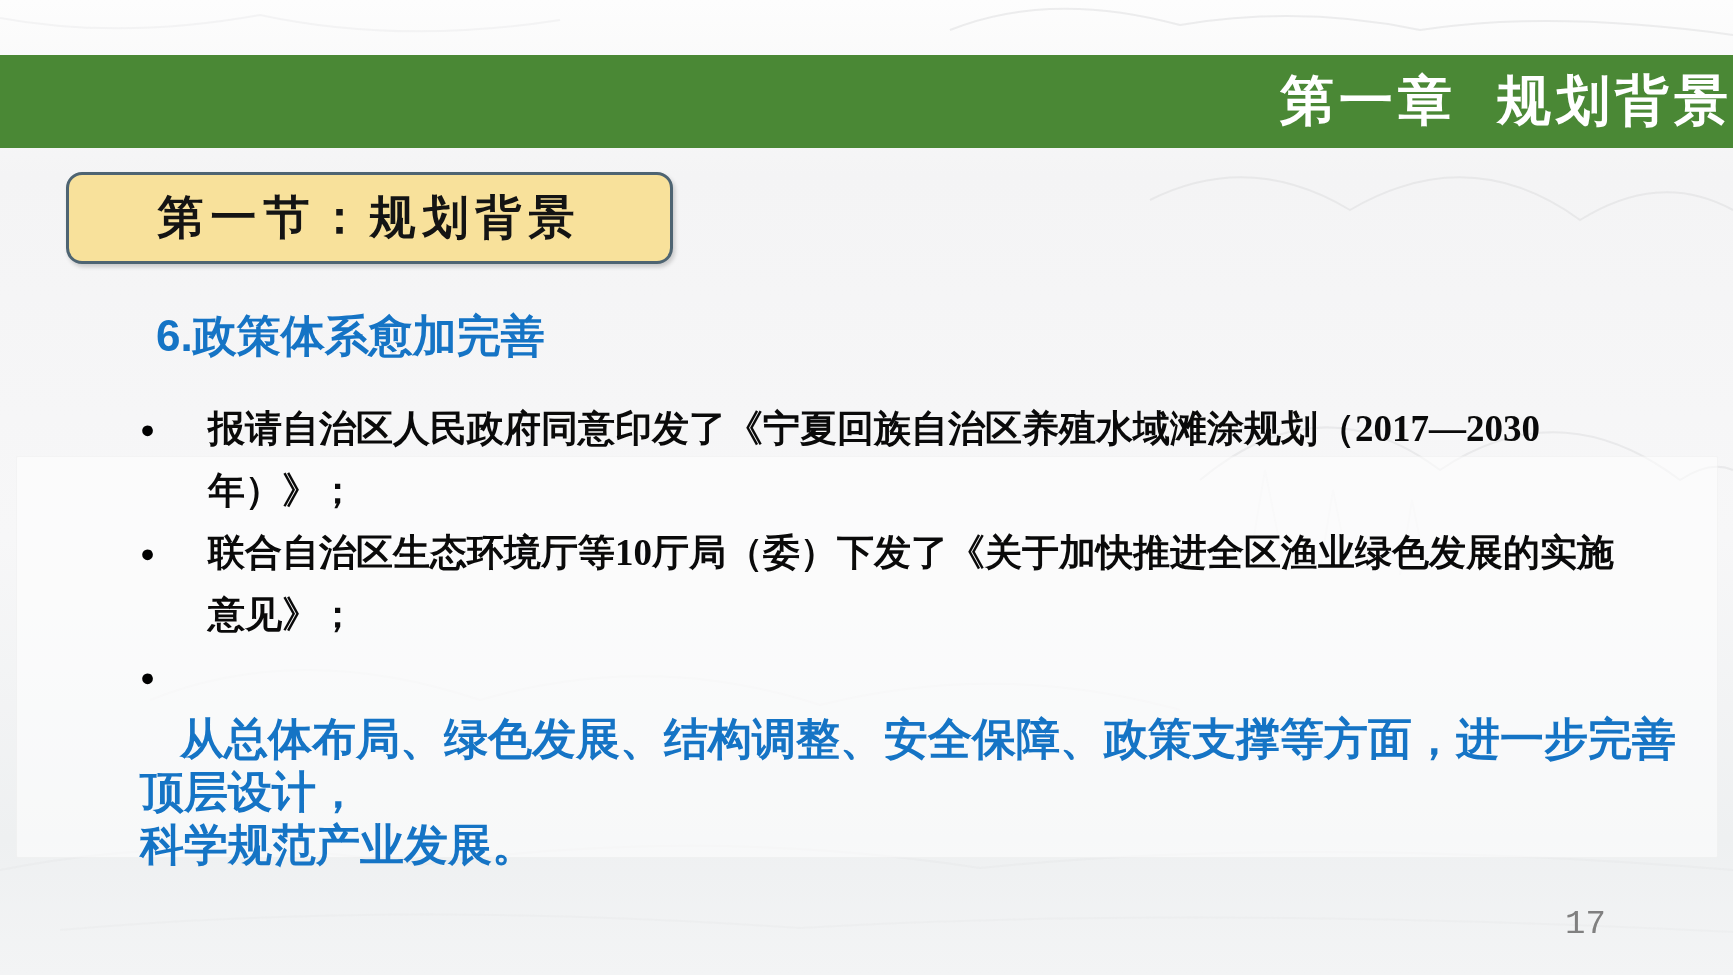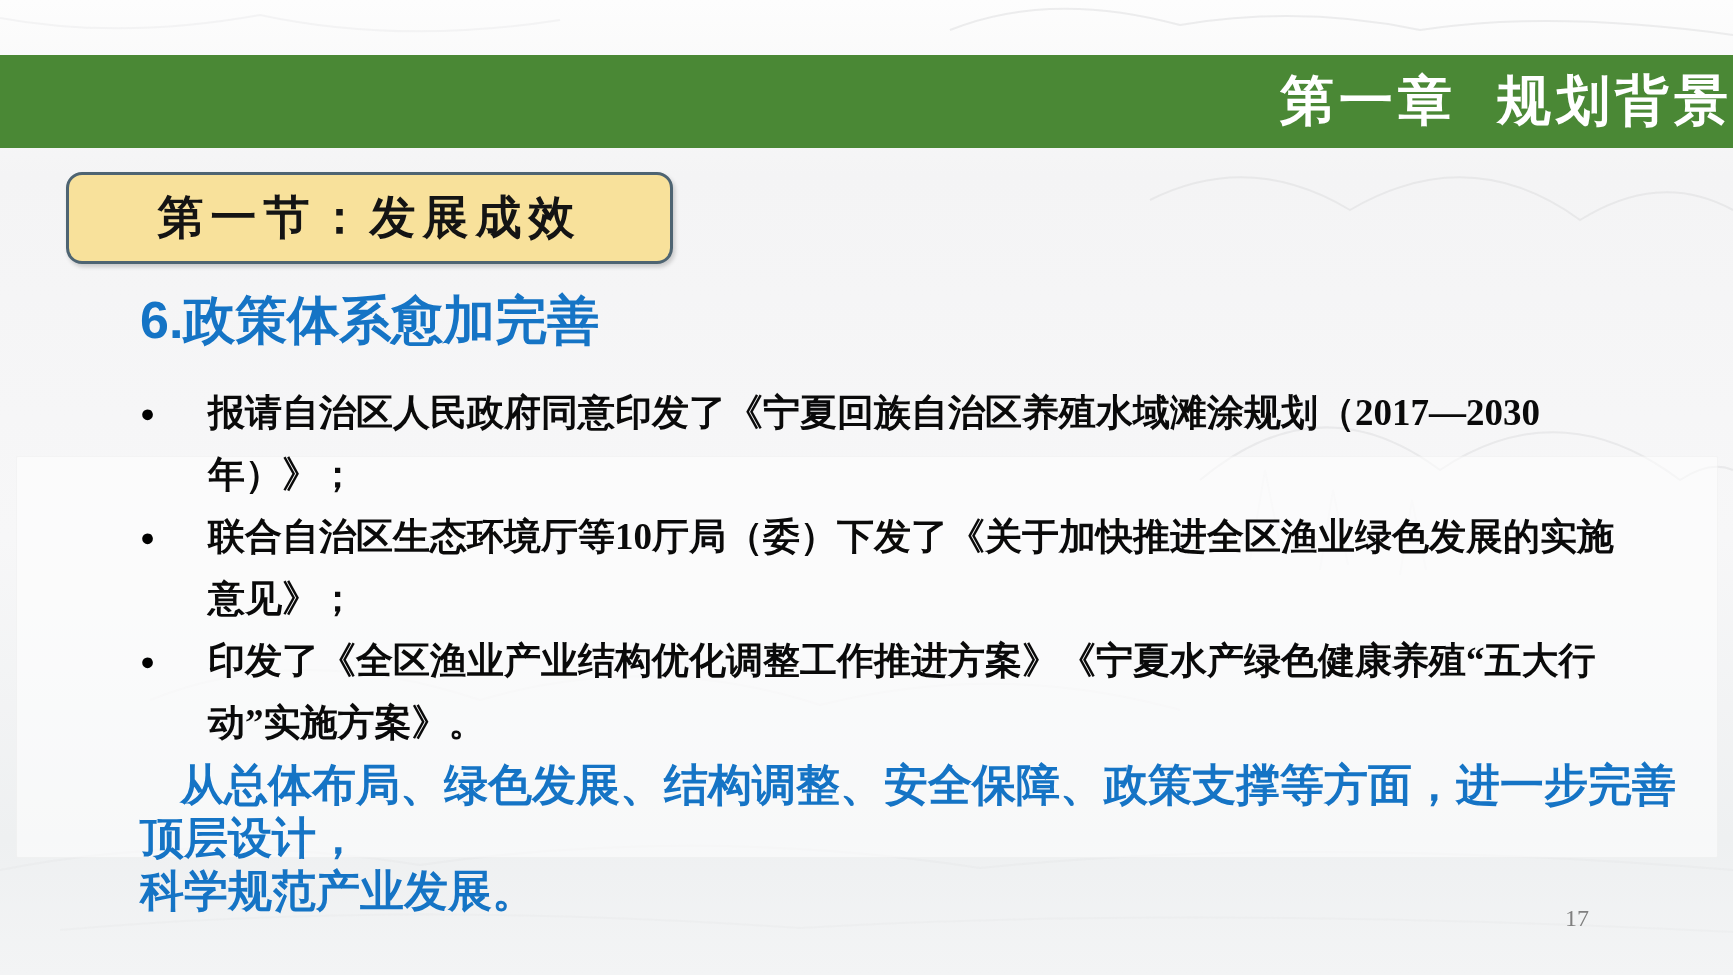--- a/index.html
+++ b/index.html
@@ -80,23 +80,23 @@
     font-family: "Liberation Serif", "DejaVu Serif", serif;
   }
 
   .content {
     position: absolute;
     left: 140px;
     top: 296px;
     width: 1545px;
   }
   .content-heading {
-    margin: 0;
+    margin: 16px;
     color: #1574c5;
-    font-size: 52px;
+    font-size: 44px;
     line-height: 48px;
     font-weight: bold;
     font-family: "Liberation Sans", "DejaVu Sans", sans-serif;
   }
   .bullet-list {
     list-style: none;
     margin: 38px 0 0 0;
     padding: 0;
   }
   .bullet-item {
@@ -126,22 +126,22 @@
     text-indent: 40px;
     white-space: pre-line;
     font-family: "Liberation Sans", "DejaVu Sans", sans-serif;
   }
 
   .page-number {
     position: absolute;
     left: 1565px;
     top: 905px;
     color: #808080;
-    font-size: 24px;
-    font-family: Liberation Serif, serif;
+    font-size: 34px;
+    font-family: Liberation Mono, monospace;
   }
 </style>
 </head>
 <body>
 
 <div class="slide">
 
   <div class="bg-art">
     <svg viewBox="0 0 1733 975" xmlns="http://www.w3.org/2000/svg">
       <g fill="none" stroke="#d9dadb" stroke-width="2" opacity="0.45">
@@ -157,41 +157,39 @@
     </svg>
   </div>
 
   <div class="content-panel"></div>
 
   <div class="banner">
     <div class="banner-title">第一章  规划背景</div>
   </div>
 
   <div class="section-box">
-    <div class="section-title">第一节：发展成效</div>
+    <div class="section-title">第一节：规划背景</div>
   </div>
 
   <div class="content">
     <h2 class="content-heading">6.政策体系愈加完善</h2>
 
     <ul class="bullet-list">
       <li class="bullet-item">
         <span class="bullet-marker">●</span>
         <span class="bullet-text">报请自治区人民政府同意印发了《宁夏回族自治区养殖水域滩涂规划（2017—2030
 年）》；</span>
       </li>
       <li class="bullet-item">
         <span class="bullet-marker">●</span>
         <span class="bullet-text">联合自治区生态环境厅等10厅局（委）下发了《关于加快推进全区渔业绿色发展的实施
 意见》；</span>
       </li>
       <li class="bullet-item">
         <span class="bullet-marker">●</span>
-        <span class="bullet-text">印发了《全区渔业产业结构优化调整工作推进方案》《宁夏水产绿色健康养殖“五大行
-动”实施方案》。</span>
       </li>
     </ul>
 
     <p class="summary">从总体布局、绿色发展、结构调整、安全保障、政策支撑等方面，进一步完善顶层设计，
 科学规范产业发展。</p>
   </div>
 
   <div class="page-number">17</div>
 
 </div>

